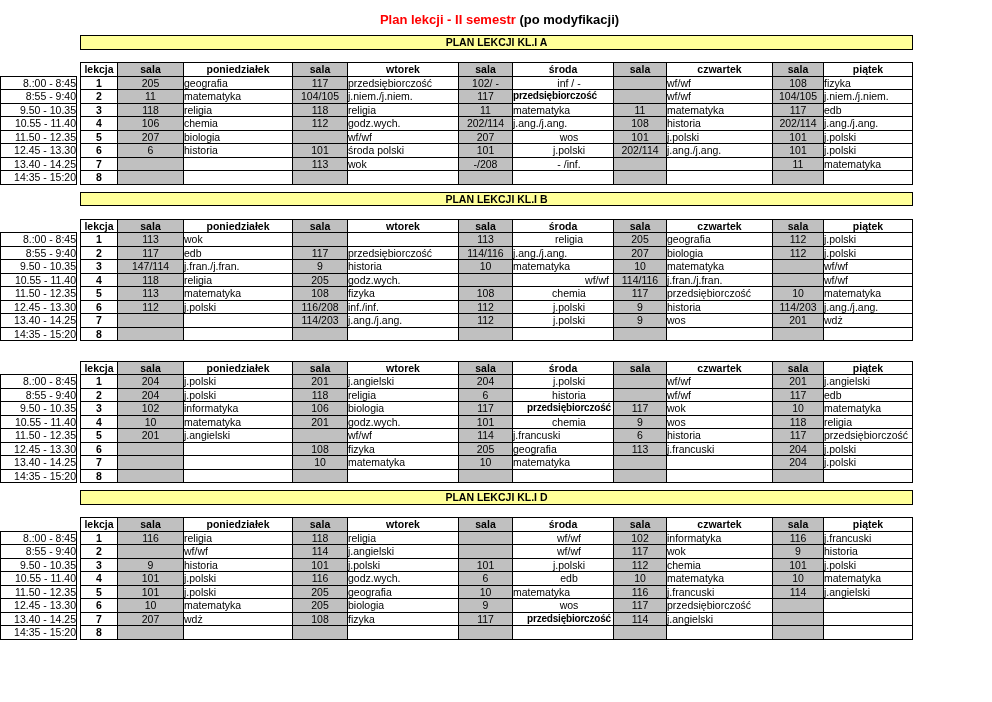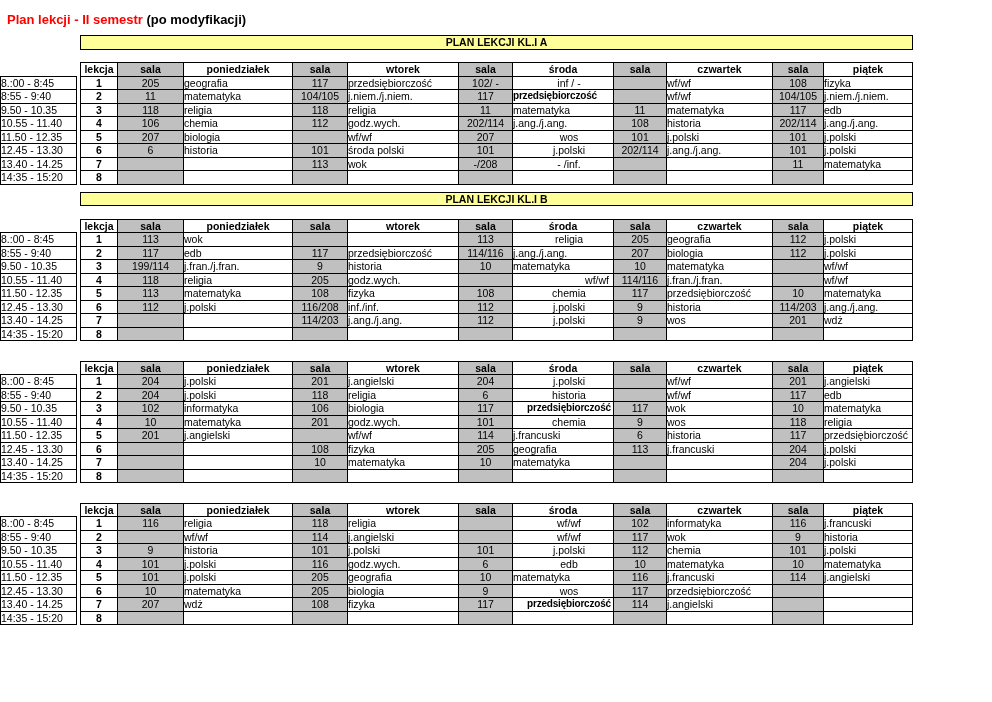--- a/index.html
+++ b/index.html
@@ -1,34 +1,34 @@
 <!DOCTYPE html>
 <html><head>
 <meta charset="utf-8">
 <style>
   html,body{margin:0;padding:0;}
   body{
     width:992px;height:702px;background:#ffffff;overflow:hidden;
     font-family:"Liberation Sans","DejaVu Sans",sans-serif;color:#000;
   }
-  .title{margin:12px 0 8px 7px;text-align:left;font-weight:bold;font-size:13px;line-height:15px;}
+  .title{margin:12px 0 8px 7px;text-align:center;font-weight:bold;font-size:13px;line-height:15px;}
   .title .red{color:#ff0000;}
   .wrap{}
   table.tt{border-collapse:collapse;table-layout:fixed;margin-bottom:7px;}
   table.tt td{
     height:12.5px;font-size:10.5px;line-height:12px;padding:0;
     vertical-align:middle;overflow:hidden;white-space:nowrap;
   }
   .bd{border:1px solid #000;}
   .nb{border:none;}
   .band{background:#ffff99;font-weight:bold;text-align:center;font-size:12px;height:26px;}
   .gaprow td{height:2px;}
   .hdr td{height:14px;font-weight:bold;text-align:center;font-size:11px;}
   .gray{background:#c0c0c0;}
-  .time{text-align:left;}
+  .time{text-align:right;}
   .num{font-weight:bold;text-align:center;}
   .sala{text-align:center;}
   .subj{padding-left:2px;padding-right:1px;}
   .subj.ctr{text-align:center;padding-left:12px;}
   .subj.rgt{text-align:right;padding-right:4px;}
   .subj.b{font-weight:bold;font-size:10px;letter-spacing:-0.2px;}
 </style>
 </head>
 <body>
 
@@ -260,21 +260,21 @@
           <td class="bd subj">j.ang./j.ang.</td>
           <td class="bd sala gray">207</td>
           <td class="bd subj">biologia</td>
           <td class="bd sala gray">112</td>
           <td class="bd subj">j.polski</td>
         </tr>
         <tr>
           <td class="bd time">9.50 - 10.35</td>
           <td class="nb"></td>
           <td class="bd num">3</td>
-          <td class="bd sala gray">199/114</td>
+          <td class="bd sala gray">147/114</td>
           <td class="bd subj">j.fran./j.fran.</td>
           <td class="bd sala gray">9</td>
           <td class="bd subj">historia</td>
           <td class="bd sala gray">10</td>
           <td class="bd subj">matematyka</td>
           <td class="bd sala gray">10</td>
           <td class="bd subj">matematyka</td>
           <td class="bd sala gray"></td>
           <td class="bd subj">wf/wf</td>
         </tr>
@@ -521,20 +521,24 @@
         <col style="width:55px">
         <col style="width:111px">
         <col style="width:54px">
         <col style="width:101px">
         <col style="width:53px">
         <col style="width:106px">
         <col style="width:51px">
         <col style="width:89px">
       </colgroup>
       <tbody>
+        <tr>
+          <td class="nb" colspan="2"></td>
+          <td class="bd band" colspan="11">PLAN LEKCJI KL.I D</td>
+        </tr>
         <tr class="gaprow">
           <td class="nb" colspan="13"></td>
         </tr>
         <tr class="hdr">
           <td class="nb" colspan="2"></td>
           <td class="bd">lekcja</td>
           <td class="bd gray">sala</td>
           <td class="bd">poniedziałek</td>
           <td class="bd gray">sala</td>
           <td class="bd">wtorek</td>

